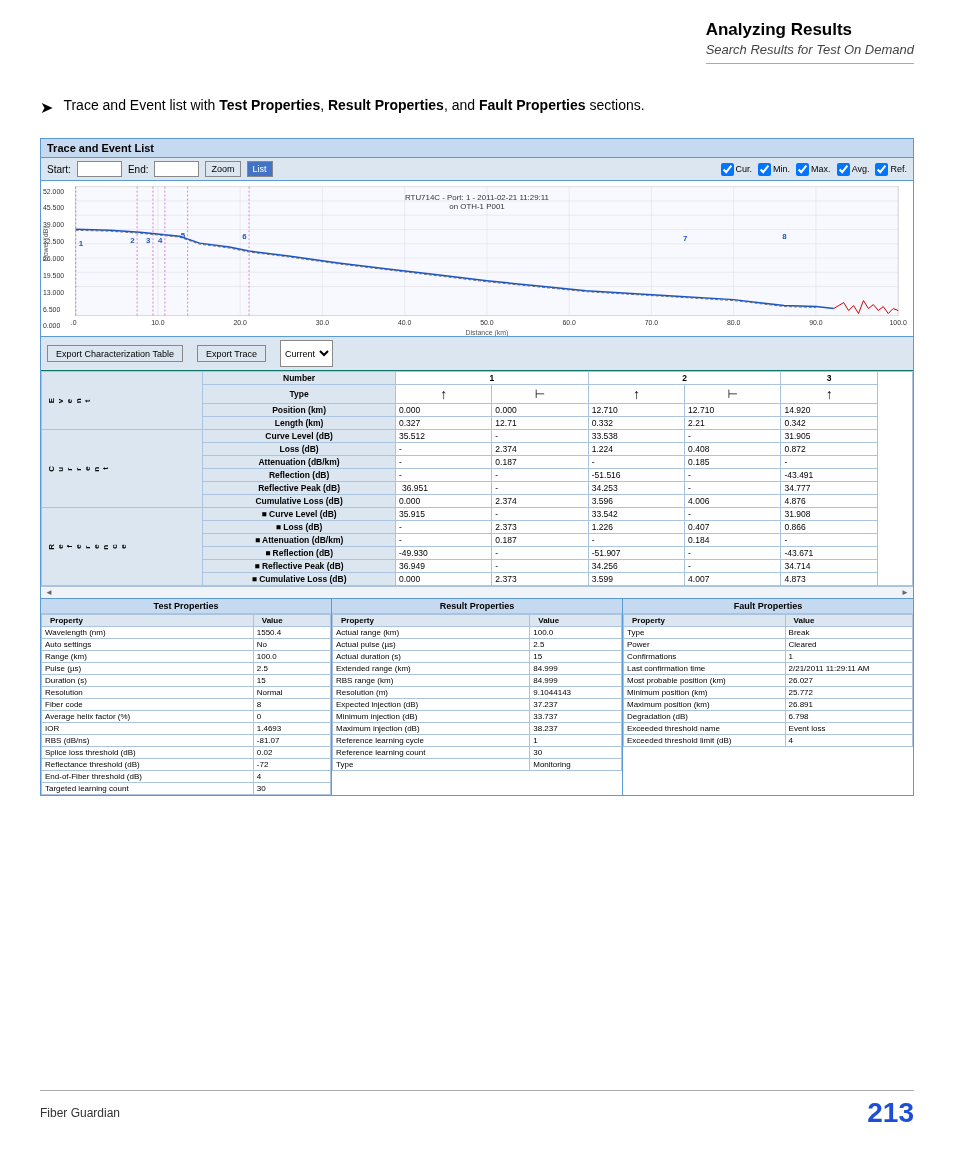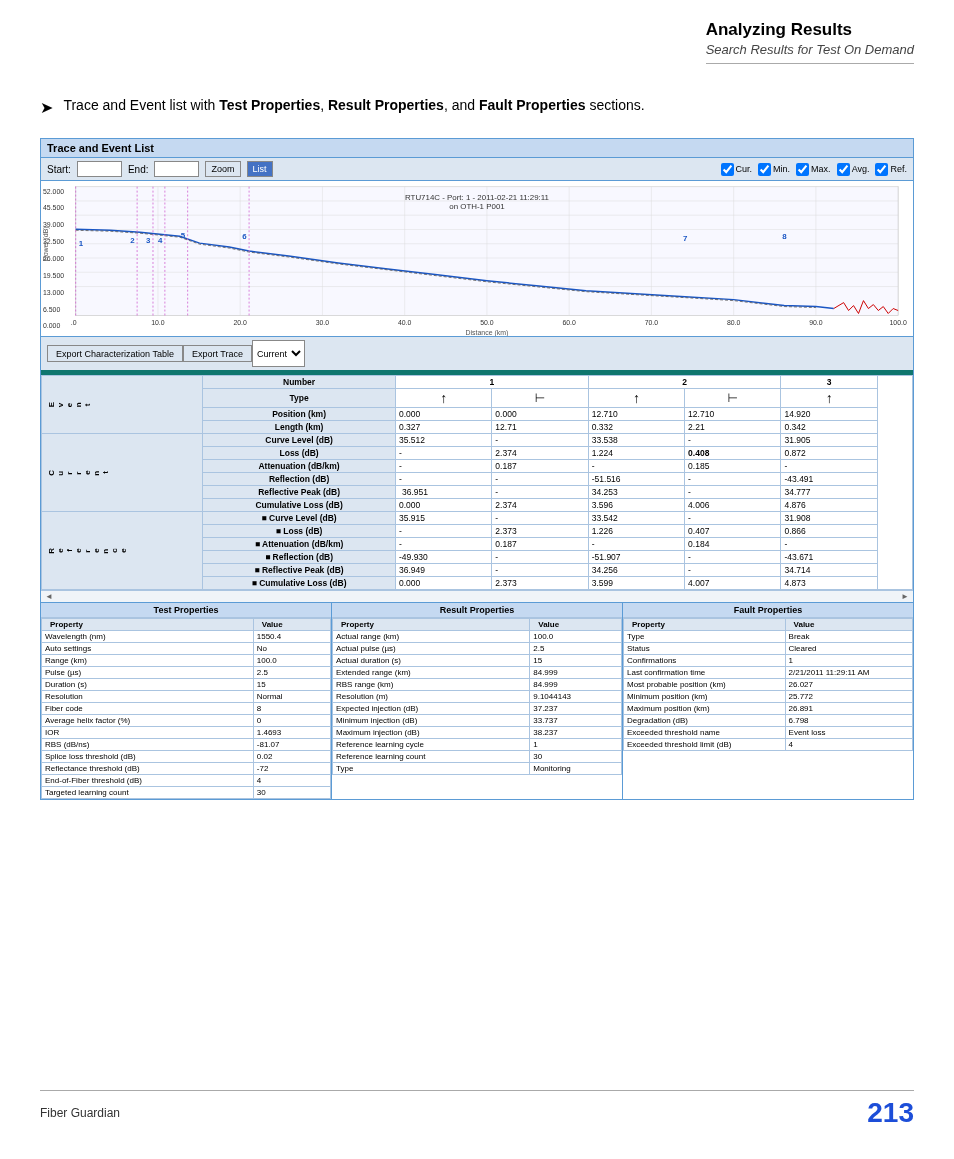--- a/index.html
+++ b/index.html
@@ -127,25 +127,25 @@
 
     .chart-svg {
       width: 100%;
       height: 100%;
     }
 
     
     .export-row {
       display: flex;
       align-items: center;
-      gap: 0;
+      gap: 14px;
       padding: 3px 6px;
       background: #dce6f1;
       border-top: 1px solid #5b9bd5;
-      border-bottom: 5px solid #0f766e;
+      border-bottom: 1px solid #0f766e;
       font-size: 9px;
     }
     .export-btn {
       height: 17px;
       padding: 0 8px;
       font-size: 9px;
       background: #dce6f1;
       border: 1px solid #888;
       cursor: pointer;
     }
@@ -417,21 +417,21 @@
           <td style="border:1px solid #aac4e0;font-size:8.5px;">-</td>
           <td style="border:1px solid #aac4e0;font-size:8.5px;">33.538</td>
           <td style="border:1px solid #aac4e0;font-size:8.5px;">-</td>
           <td style="border:1px solid #aac4e0;font-size:8.5px;">31.905</td>
         </tr>
         <tr>
           <th style="border:1px solid #aac4e0;background:#dce6f1;font-size:8.5px;">Loss (dB)</th>
           <td style="border:1px solid #aac4e0;font-size:8.5px;">-</td>
           <td style="border:1px solid #aac4e0;font-size:8.5px;">2.374</td>
           <td style="border:1px solid #aac4e0;font-size:8.5px;">1.224</td>
-          <td style="border:1px solid #aac4e0;font-size:8.5px;font-weight:bold;">0.408</td>
+          <td style="border:1px solid #aac4e0;font-size:8.5px;">0.408</td>
           <td style="border:1px solid #aac4e0;font-size:8.5px;">0.872</td>
         </tr>
         <tr>
           <th style="border:1px solid #aac4e0;background:#dce6f1;font-size:8.5px;">Attenuation (dB/km)</th>
           <td style="border:1px solid #aac4e0;font-size:8.5px;">-</td>
           <td style="border:1px solid #aac4e0;font-size:8.5px;">0.187</td>
           <td style="border:1px solid #aac4e0;font-size:8.5px;">-</td>
           <td style="border:1px solid #aac4e0;font-size:8.5px;">0.185</td>
           <td style="border:1px solid #aac4e0;font-size:8.5px;">-</td>
         </tr>
@@ -656,21 +656,21 @@
           <tbody>
               <tr>
             <th>Property</th>
             <th>Value</th>
           </tr>
           <tr>
                 <td>Type</td>
                 <td>Break</td>
               </tr>
           <tr>
-                <td>Status</td>
+                <td>Power</td>
                 <td>Cleared</td>
               </tr>
           <tr>
                 <td>Confirmations</td>
                 <td>1</td>
               </tr>
           <tr>
                 <td>Last confirmation time</td>
                 <td>2/21/2011 11:29:11 AM</td>
               </tr>

